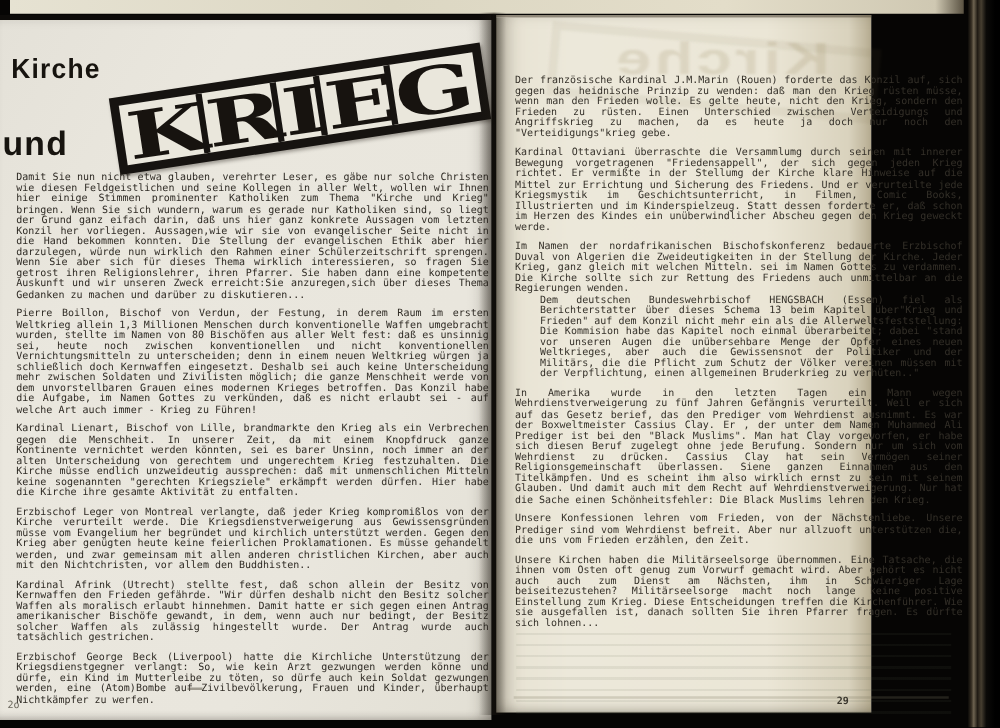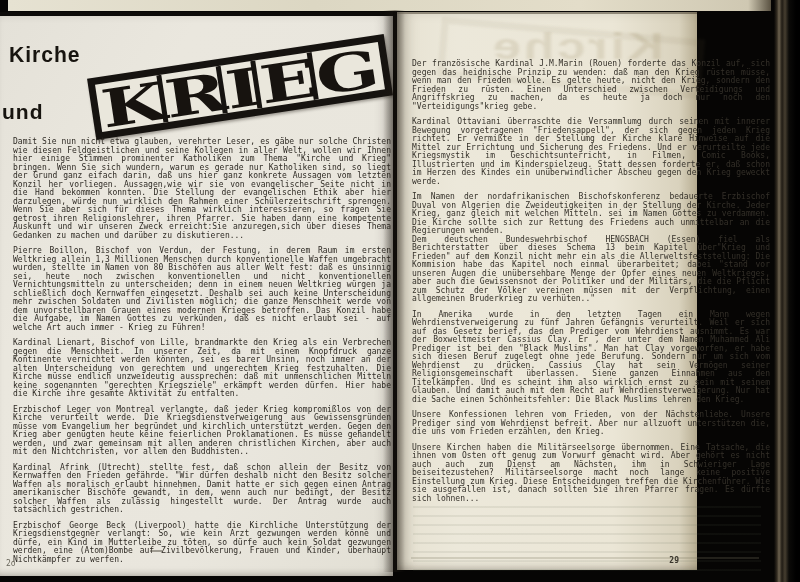--- a/index.html
+++ b/index.html
@@ -40,39 +40,39 @@
   }
 
   
   .hl-kirche{
     position:absolute;left:9px;top:26px;
     font-family:"Liberation Sans", sans-serif;font-weight:bold;font-size:22px;
     letter-spacing:1px;color:#17140f;transform:scaleX(0.96);transform-origin:left;
   }
   .hl-und{
     position:absolute;left:2px;top:84px;
-    font-family:"Liberation Sans", sans-serif;font-weight:bold;font-size:21px;
+    font-family:"Liberation Sans", sans-serif;font-weight:bold;font-size:27px;
     letter-spacing:1px;color:#17140f;
   }
   .banner{
     position:absolute;left:90px;top:40px;width:300px;height:62px;
     background:#161310;transform:rotate(-8.6deg);
     box-shadow:1px 2px 3px rgba(20,15,10,0.35);
   }
   .banner-inner{
     position:absolute;inset:7px;background:#eae7dc;overflow:visible;
   }
   .banner-inner svg{display:block;}
 
   
   .page-text{position:absolute;color:#2e2a24;font-size:8px;line-height:8.5px;text-align:justify;}
   .page-text.lt{left:13px;top:122px;width:378px;}
   .page-text.rt{left:15px;top:46px;width:358px;color:#343029;}
   .page-text p{margin:0 0 7px 0;}
-  .page-text p.tight{margin-top:-7px;}
+  .page-text p.tight{margin-top:-7px;margin-left:20px;}
 
   .pagenum{position:absolute;font-size:8px;}
   .pagenum.lt{left:6px;bottom:8px;color:#6a675c;}
   .pagenum.rt{right:18px;bottom:5px;color:#3a362d;font-weight:bold;}
 
   
   .ghost-word{
     position:absolute;left:118px;top:12px;
     font-family:"Liberation Sans", sans-serif;font-weight:bold;font-size:36px;
     color:rgba(125,105,60,0.14);transform:scaleX(-1.4);letter-spacing:2px;
@@ -136,21 +136,21 @@
   <div class="page right">
     <div class="ghost-banner"></div>
     <div class="ghost-word">Kirche</div>
 
     <div class="page-text rt">
       <p>Der französische Kardinal J.M.Marin (Rouen) forderte das Konzil auf, sich gegen das heidnische Prinzip zu wenden: daß man den Krieg rüsten müsse, wenn man den Frieden wolle. Es gelte heute, nicht den Krieg, sondern den Frieden zu rüsten. Einen Unterschied zwischen Verteidigungs und Angriffskrieg zu machen, da es heute ja doch nur noch den "Verteidigungs"krieg gebe.</p>
       <p>Kardinal Ottaviani überraschte die Versammlumg durch seinen mit innerer Bewegung vorgetragenen "Friedensappell", der sich gegen jeden Krieg richtet. Er vermißte in der Stellumg der Kirche klare Hinweise auf die Mittel zur Errichtung und Sicherung des Friedens. Und er verurteilte jede Kriegsmystik im Geschichtsunterricht, in Filmen, Comic Books, Illustrierten und im Kinderspielzeug. Statt dessen forderte er, daß schon im Herzen des Kindes ein unüberwindlicher Abscheu gegen den Krieg geweckt werde.</p>
       <p>Im Namen der nordafrikanischen Bischofskonferenz bedauerte  Erzbischof Duval von Algerien die Zweideutigkeiten in der Stellung der Kirche. Jeder Krieg, ganz gleich mit welchen Mitteln. sei im Namen Gottes zu verdammen. Die Kirche sollte sich zur Rettung des Friedens auch unmittelbar an die Regierungen wenden.</p>
       <p class="tight">Dem deutschen Bundeswehrbischof HENGSBACH (Essen) fiel als Berichterstatter über dieses Schema 13 beim Kapitel über"Krieg und Frieden" auf dem Konzil nicht mehr ein als die Allerweltsfeststellung: Die Kommision habe das Kapitel noch einmal überarbeitet; dabei "stand vor unseren Augen die unübersehbare Menge der Opfer eines neuen Weltkrieges, aber auch die Gewissensnot der Politiker und der Militärs, die die Pflicht zum Schutz der Völker vereinen müssen mit der Verpflichtung, einen allgemeinen Bruderkrieg zu verhüten.."</p>
       <p>In Amerika wurde in den letzten Tagen ein Mann wegen Wehrdienstverweigerung zu fünf Jahren Gefängnis verurteilt. Weil er sich auf das Gesetz berief, das den Prediger vom Wehrdienst ausnimmt. Es war der Boxweltmeister Cassius Clay. Er , der unter dem Namen Muhammed Ali Prediger ist bei den "Black Muslims". Man hat Clay vorgeworfen, er habe sich diesen Beruf zugelegt ohne jede Berufung. Sondern nur um sich vom Wehrdienst zu drücken. Cassius Clay hat sein Vermögen seiner Religionsgemeinschaft überlassen. Siene ganzen Einnahmen aus den Titelkämpfen. Und es scheint ihm also wirklich ernst zu sein mit seinem Glauben. Und damit auch mit dem Recht auf Wehrdienstverweigerung. Nur hat die Sache einen Schönheitsfehler: Die Black Muslims lehren den Krieg.</p>
-      <p>Unsere Konfessionen lehren vom Frieden, von der Nächstenliebe. Unsere Prediger sind vom Wehrdienst befreit. Aber nur allzuoft unterstützen die, die uns vom Frieden erzählen, den Krieg.</p>
+      <p>Unsere Konfessionen lehren vom Frieden, von der Nächstenliebe. Unsere Prediger sind vom Wehrdienst befreit. Aber nur allzuoft unterstützen die, die uns vom Frieden erzählen, den Zeit.</p>
       <p>Unsere Kirchen haben die Militärseelsorge übernommen. Eine Tatsache, die ihnen vom Osten oft genug zum Vorwurf gemacht wird. Aber gehört es nicht auch auch zum Dienst am Nächsten, ihm in Schwieriger Lage beiseitezustehen? Militärseelsorge macht noch lange keine positive Einstellung zum Krieg. Diese Entscheidungen treffen die Kirchenführer. Wie sie ausgefallen ist, danach sollten Sie ihren Pfarrer fragen. Es dürfte sich lohnen...</p>
     </div>
 
     <div class="ghost-lines"></div>
     <div class="ghost-rule"></div>
     <div class="pagenum rt">29</div>
   </div>
 
   <div class="gutter"></div>
   <div class="stack-right"></div>

